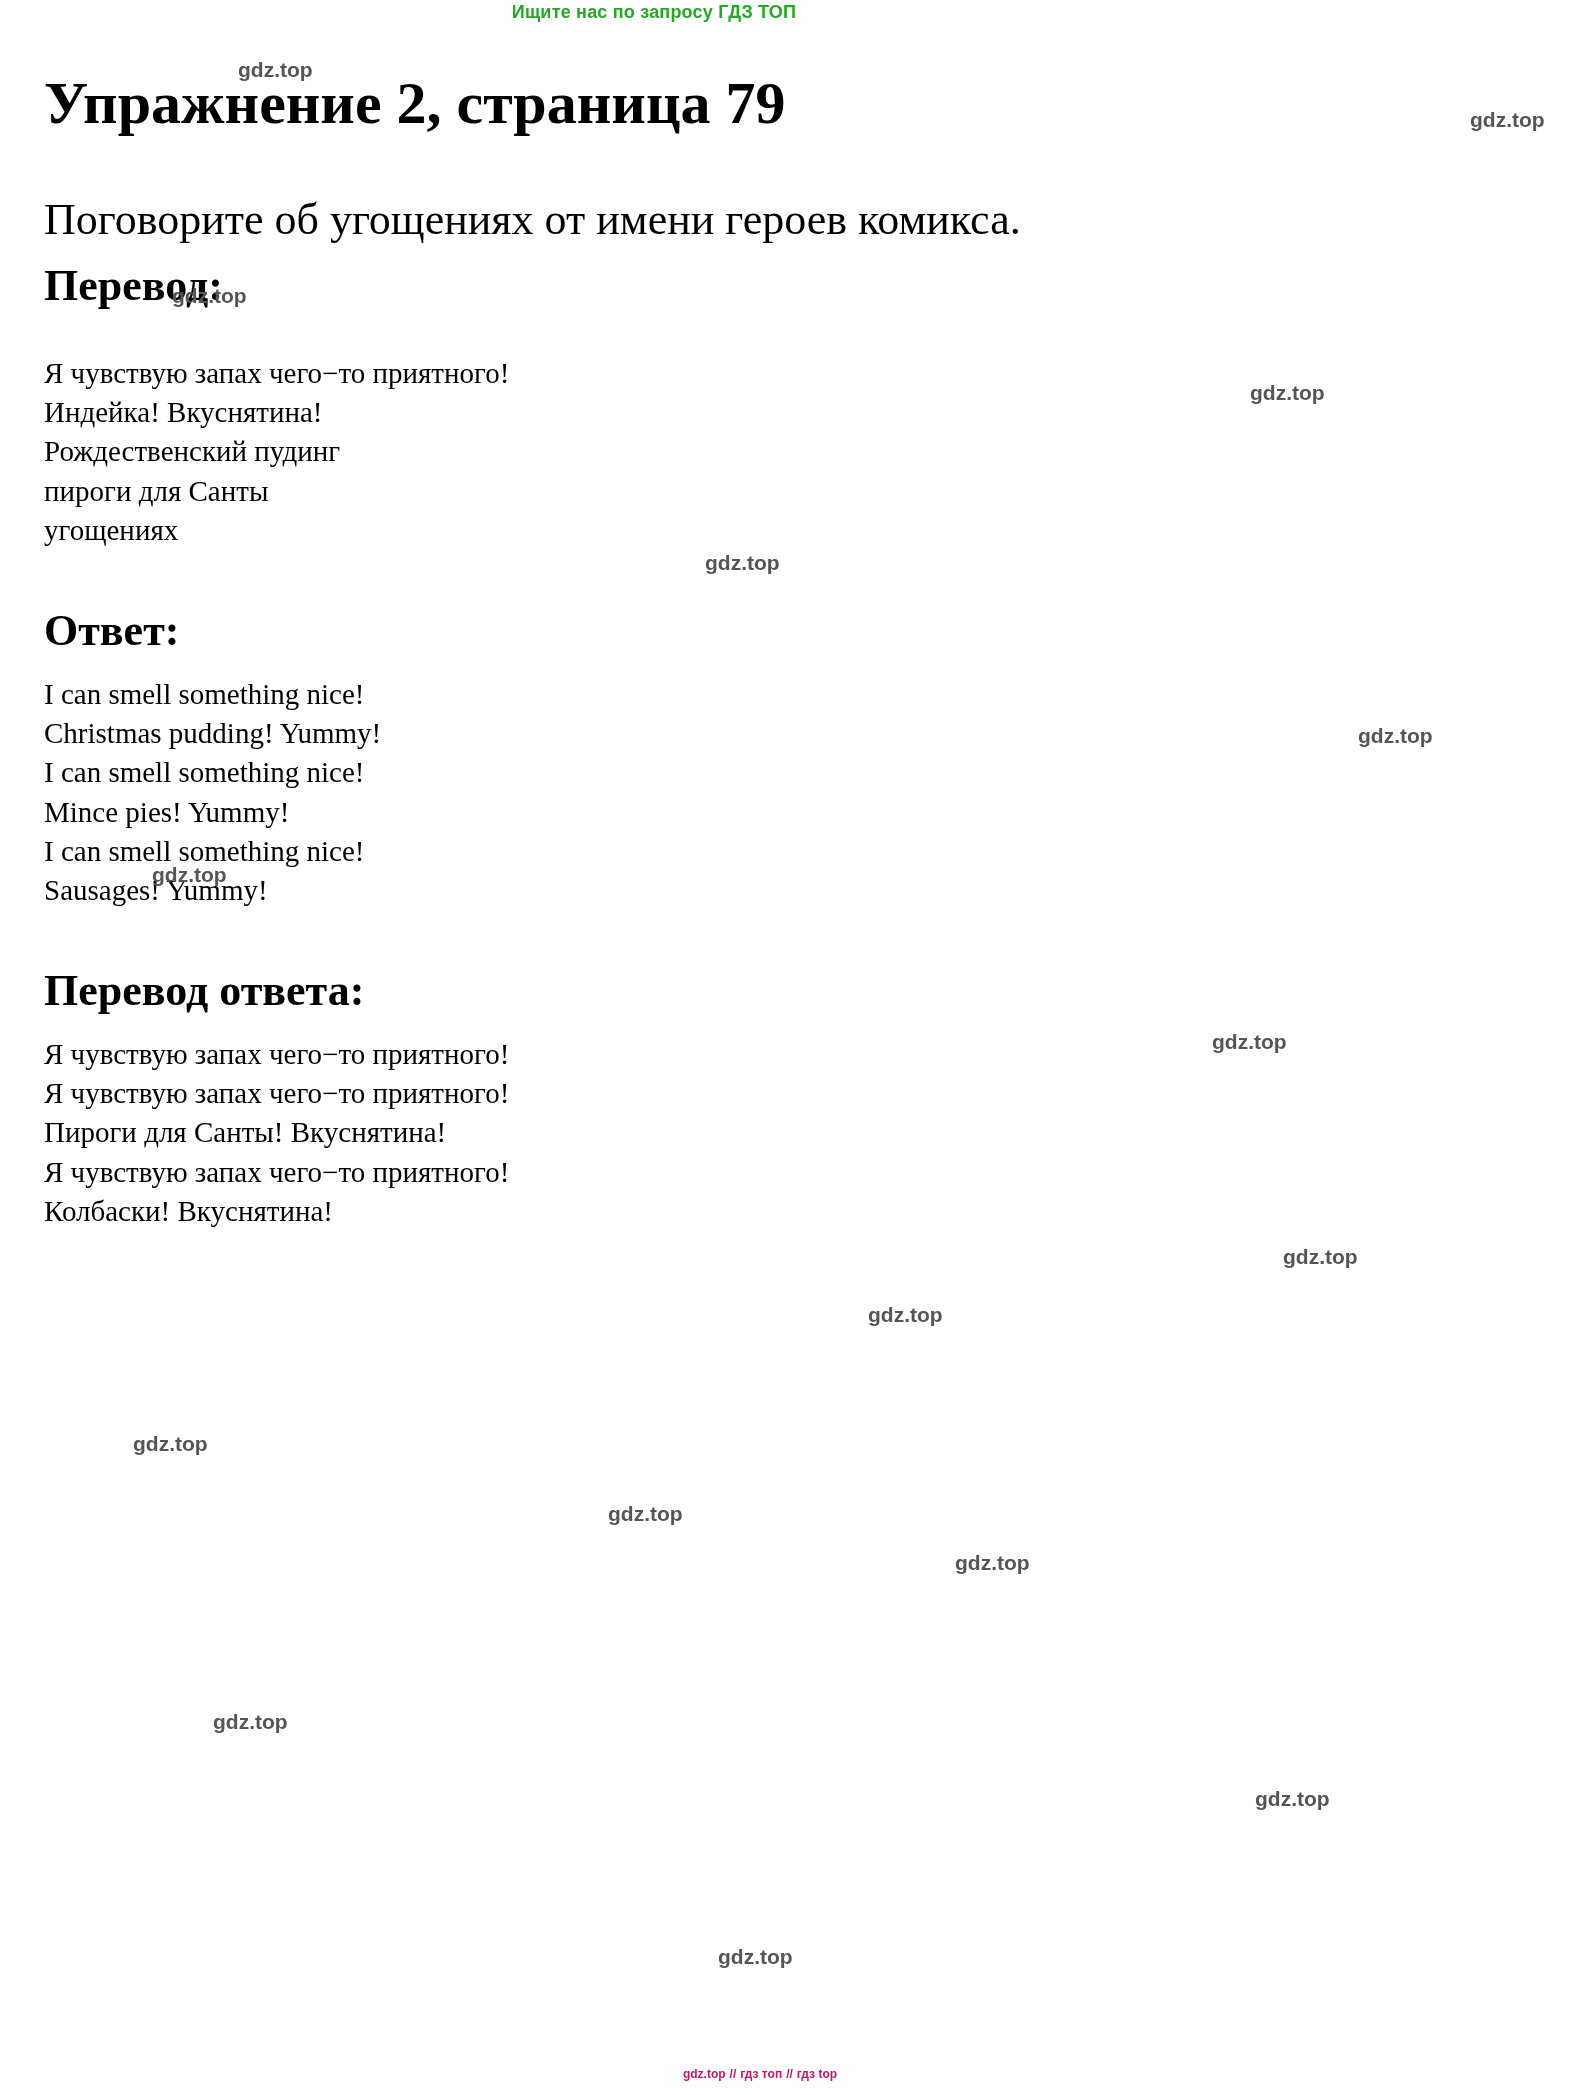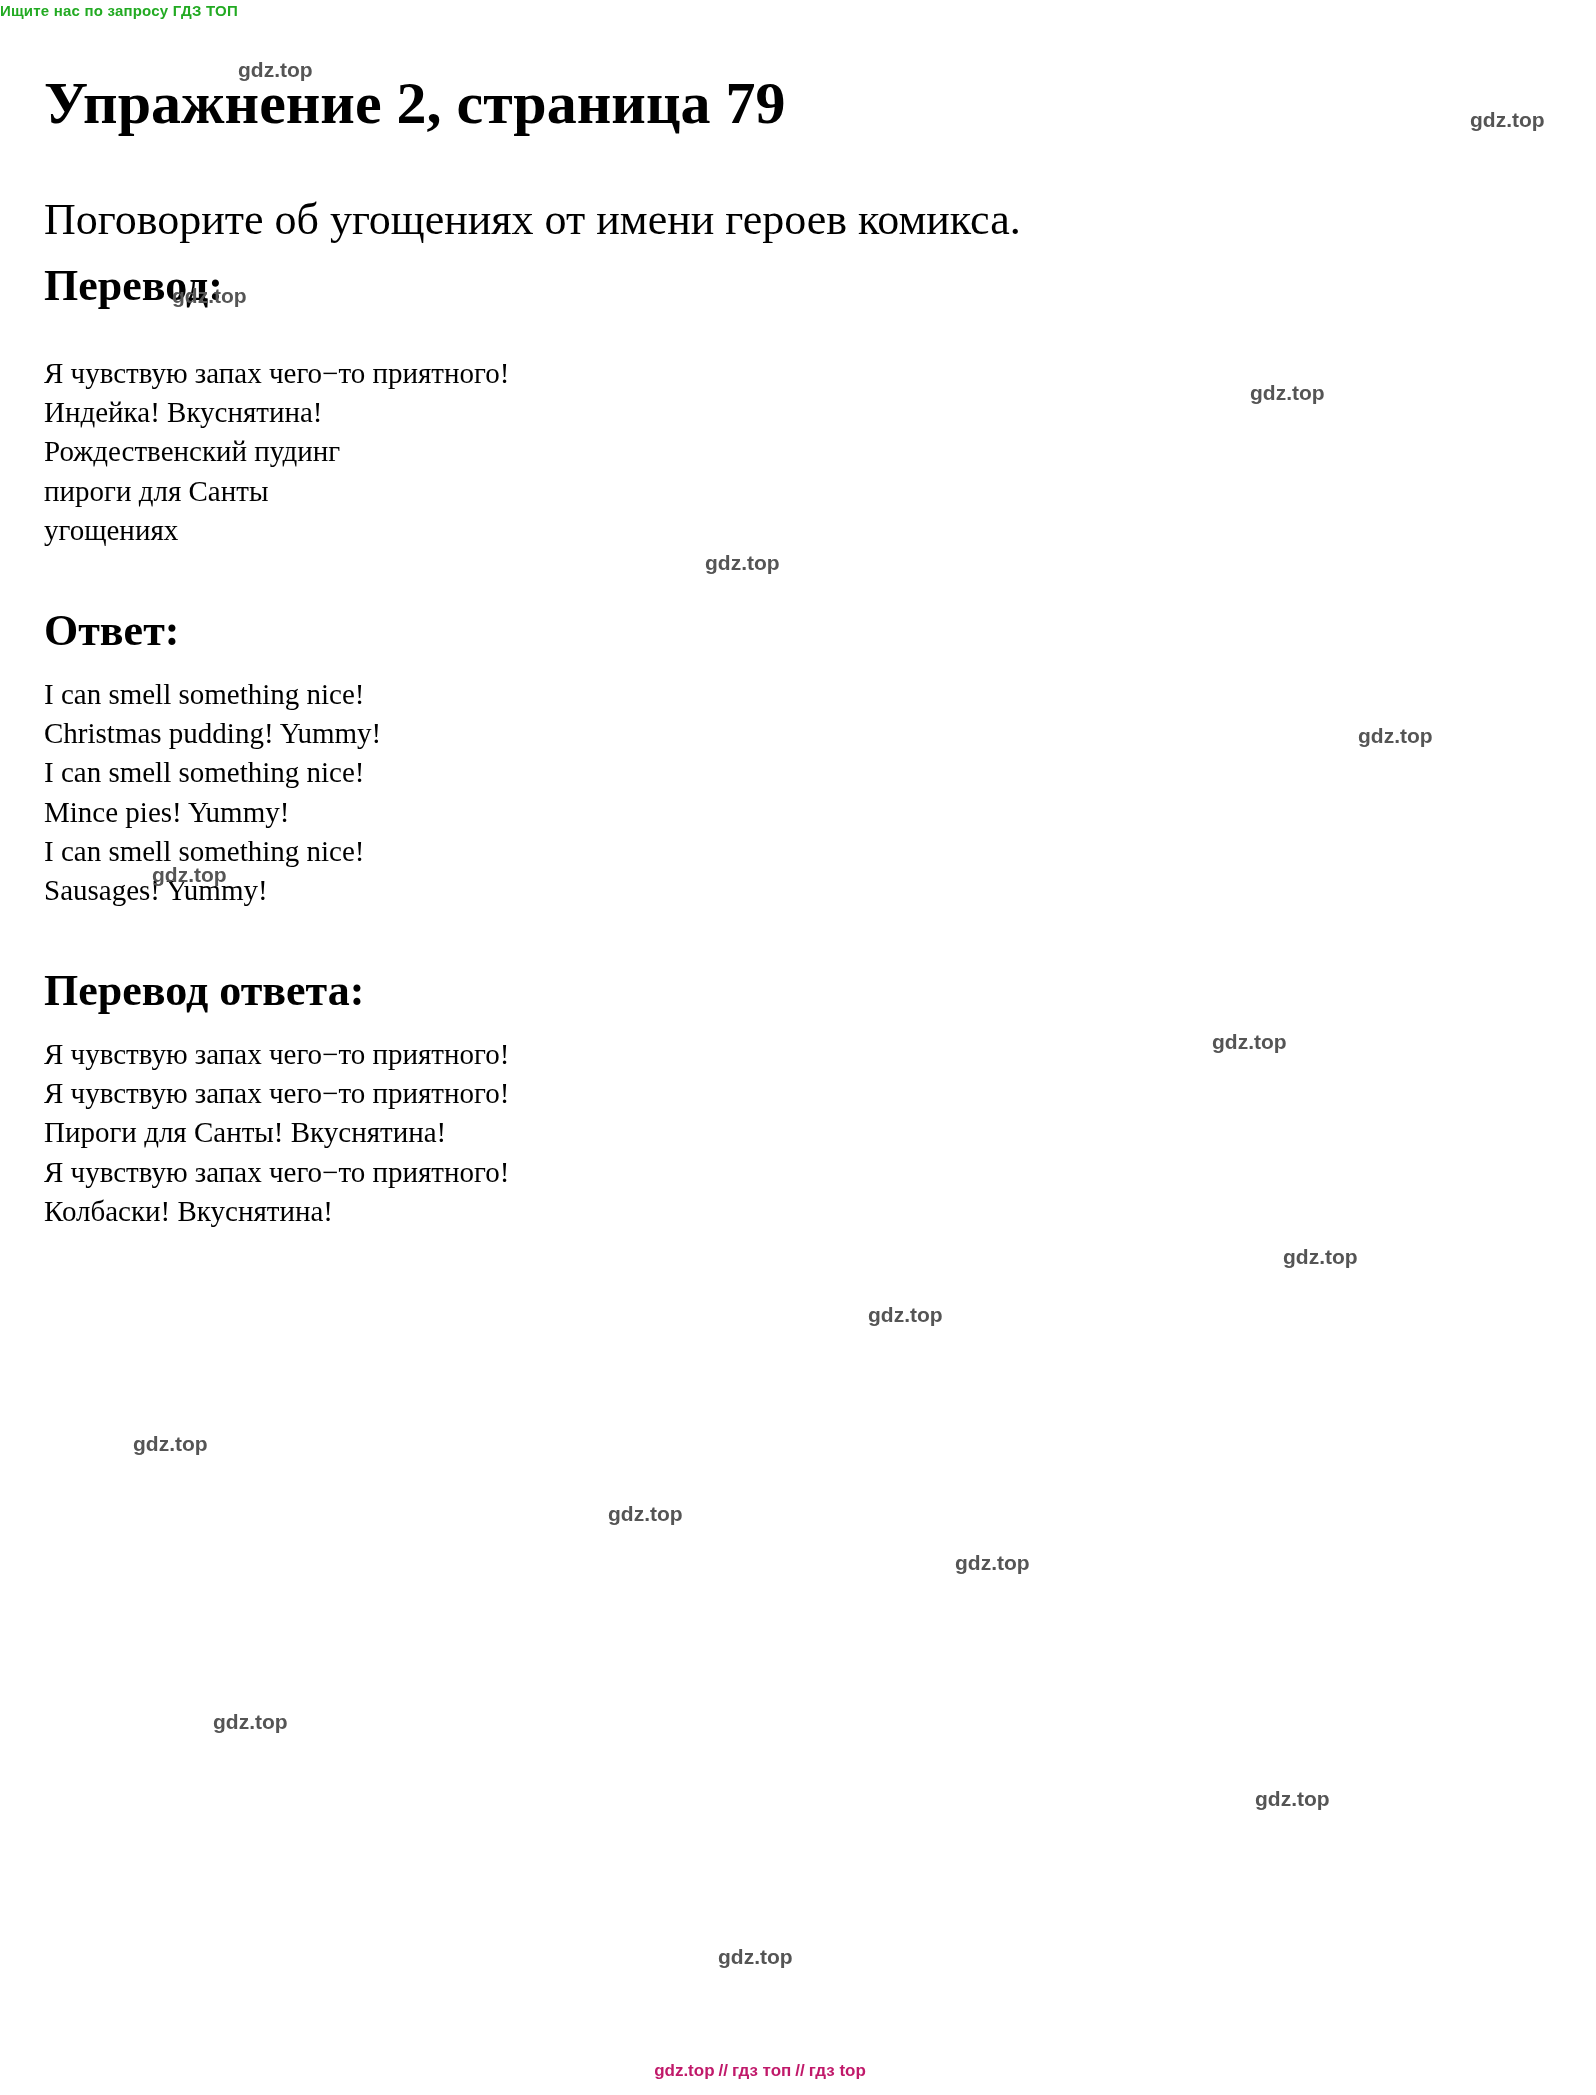--- a/index.html
+++ b/index.html
@@ -19,34 +19,35 @@
     position: relative;
     width: 1596px;
     height: 2095px;
     box-sizing: border-box;
   }
   .top-banner {
     position: absolute;
     top: 2px;
     left: 0;
     width: 1308px;
+    text-align: center;
     font-family: "Liberation Sans", sans-serif;
-    font-size: 15px;
+    font-size: 18px;
     font-weight: bold;
     color: #22aa22;
     letter-spacing: 0.2px;
   }
   .bottom-banner {
     position: absolute;
     bottom: 14px;
     left: 0;
     width: 1520px;
     text-align: center;
     font-family: "Liberation Sans", sans-serif;
-    font-size: 17px;
+    font-size: 12px;
     font-weight: bold;
     color: #c0196a;
   }
   .bottom-banner .sep {
     color: #c0196a;
     font-weight: bold;
     padding: 0 4px;
   }
   .content {
     position: absolute;

